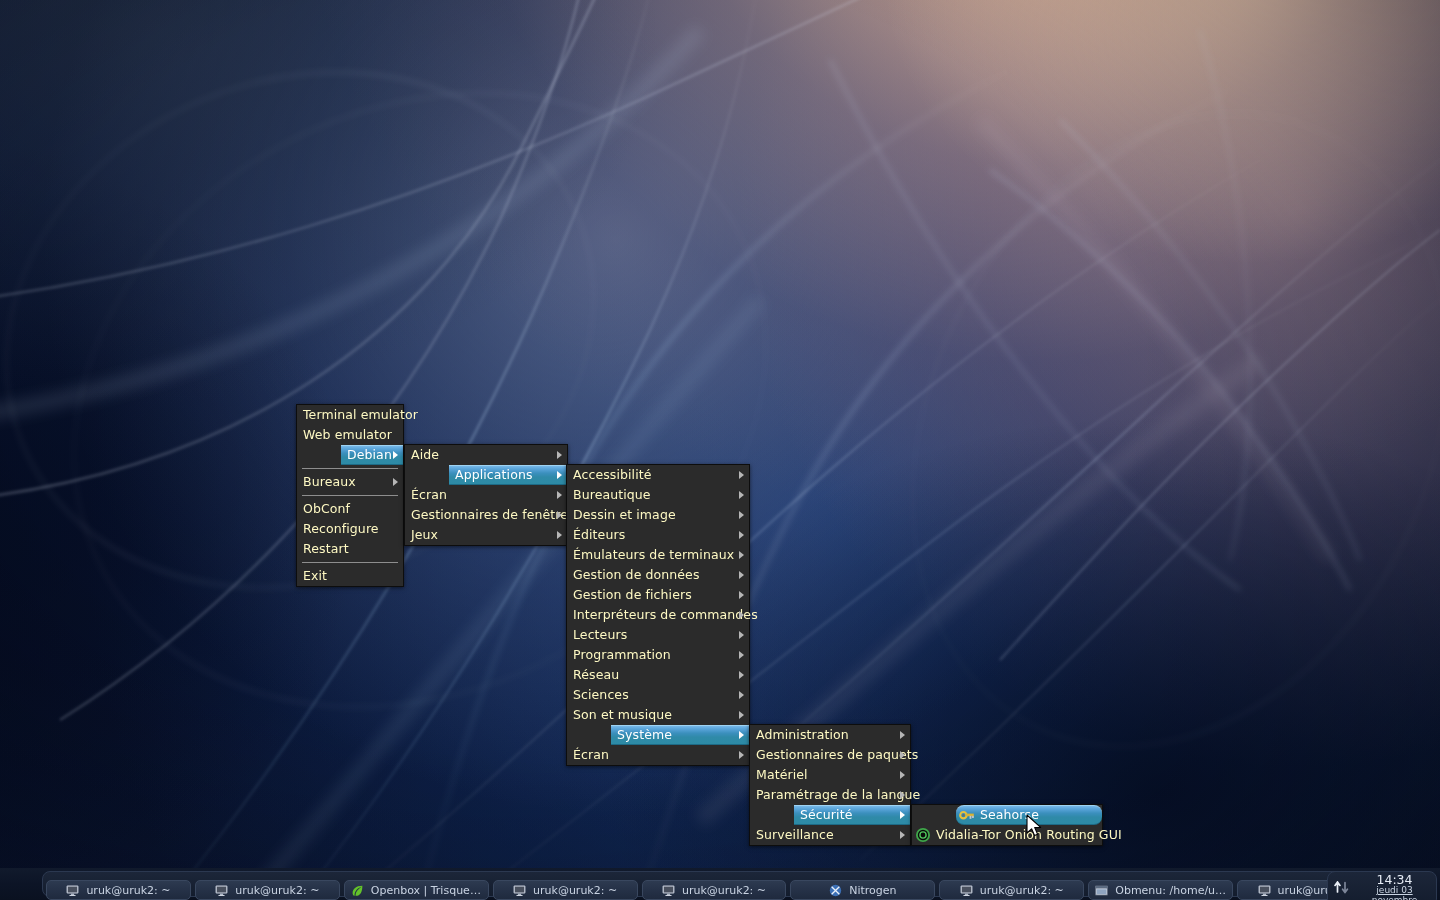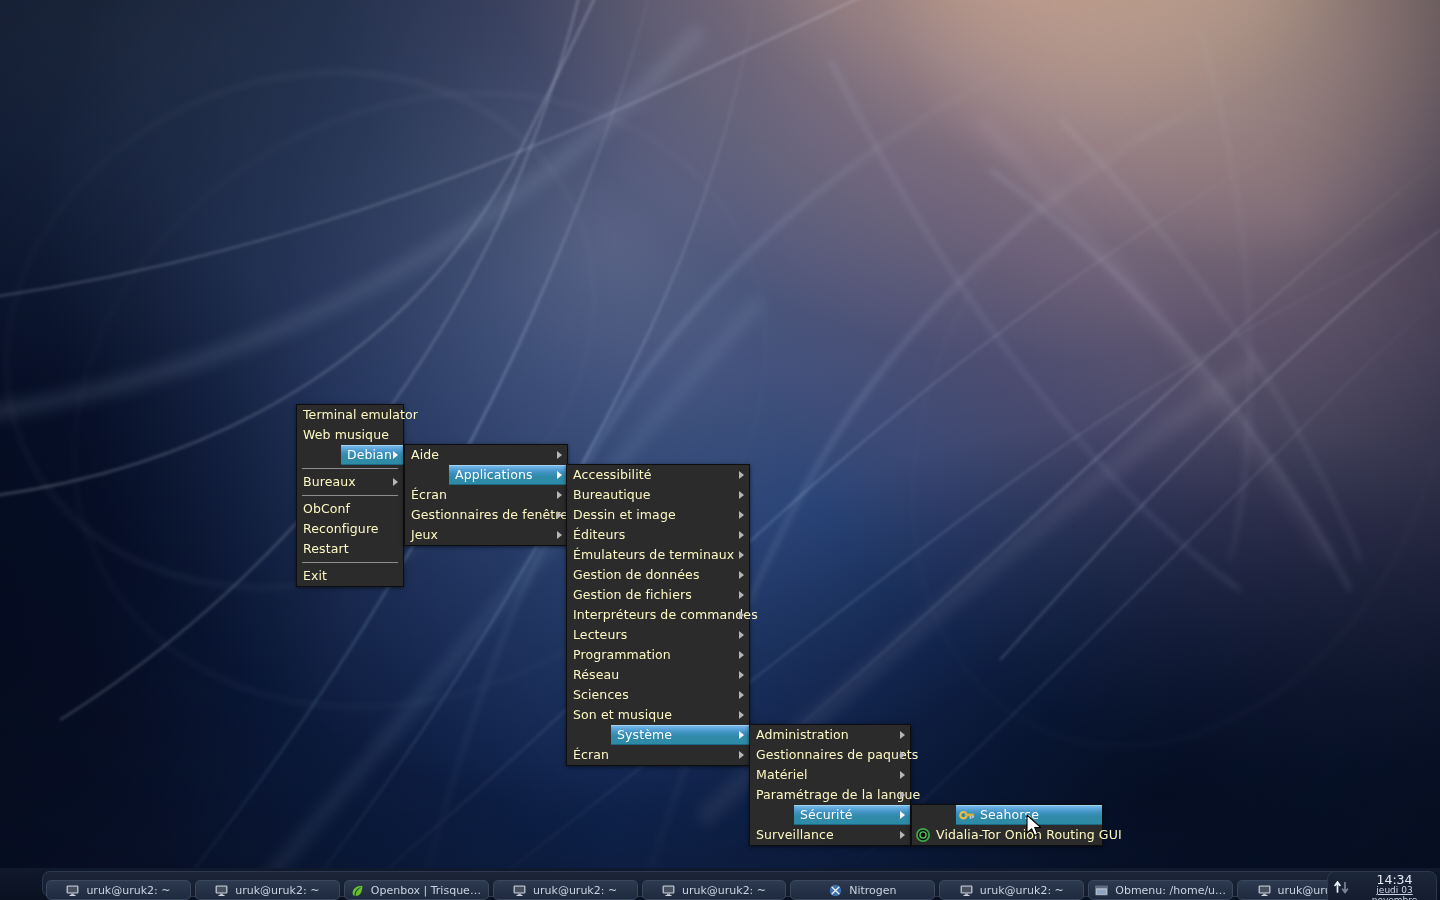--- a/index.html
+++ b/index.html
@@ -50,21 +50,21 @@
   .ob-item {
     position:relative;
     height:20px;
     line-height:20px;
     padding:0 22px 0 6px;
     white-space:nowrap;
     color:#fef9c3;
     font-size:12.5px;
     letter-spacing:0.1px;
   }
-  .ob-item.with-icon { padding-left:24px; }
+  .ob-item.with-icon { padding-left:24px;border-radius:8px; }
   .ob-item .lbl { display:inline-block; }
   .ob-item.sel {
     background:linear-gradient(to bottom, #76b8e8 0%, #5aa5da 16%, #3b8fbd 40%, #2f8aa8 62%, #2d8ba6 100%);
     color:#ffffff;
     border-top:1px solid #9ed3f2;
     border-bottom:1px solid #1d6a86;
     height:20px;
     line-height:18px;
     margin-left:44px;
   }
@@ -200,21 +200,21 @@
     </g>
   </svg>
   <div class="layer wp-vignette"></div>
 </div>
 
 <div class="ob-menu" id="menu-root">
   <div class="ob-item">
     <span class="lbl">Terminal emulator</span>
   </div>
   <div class="ob-item">
-    <span class="lbl">Web musique</span>
+    <span class="lbl">Web emulator</span>
   </div>
   <div class="ob-item sel">
     <span class="lbl">Debian</span>
     <span class="ob-arrow"></span>
   </div>
   <div class="ob-sep"></div>
   <div class="ob-item">
     <span class="lbl">Bureaux</span>
     <span class="ob-arrow"></span>
   </div>

